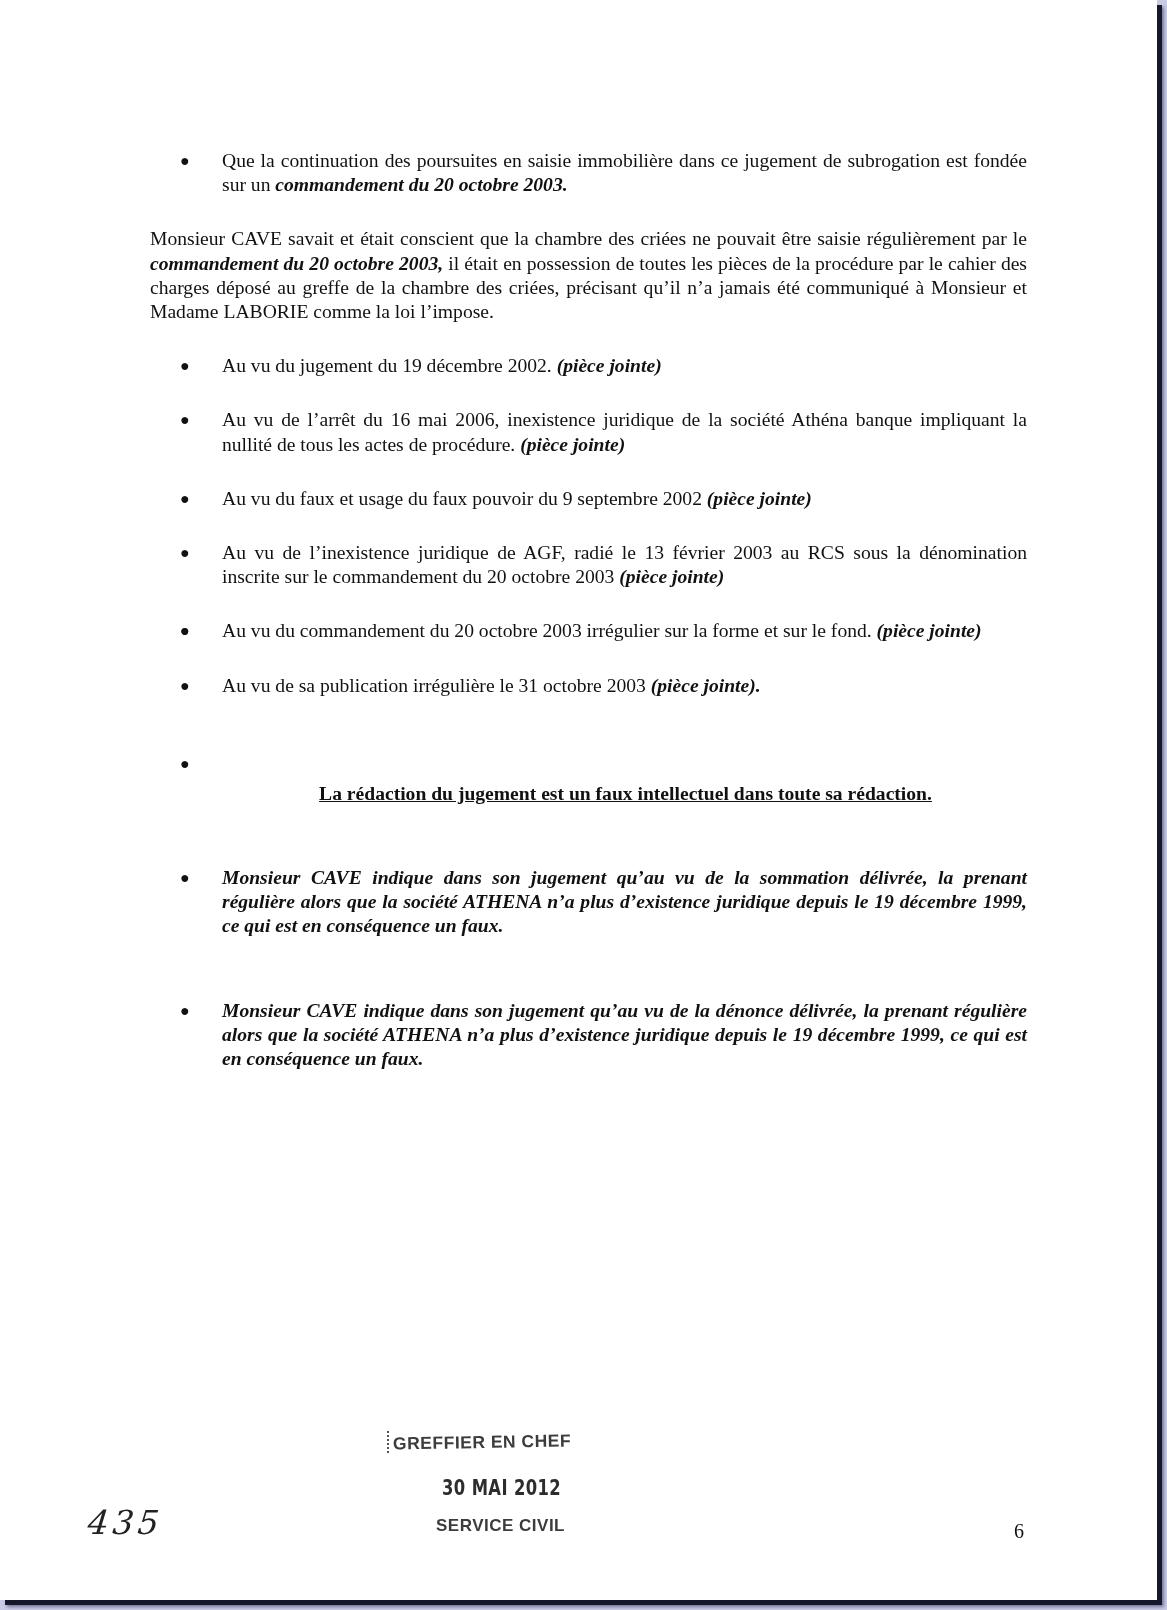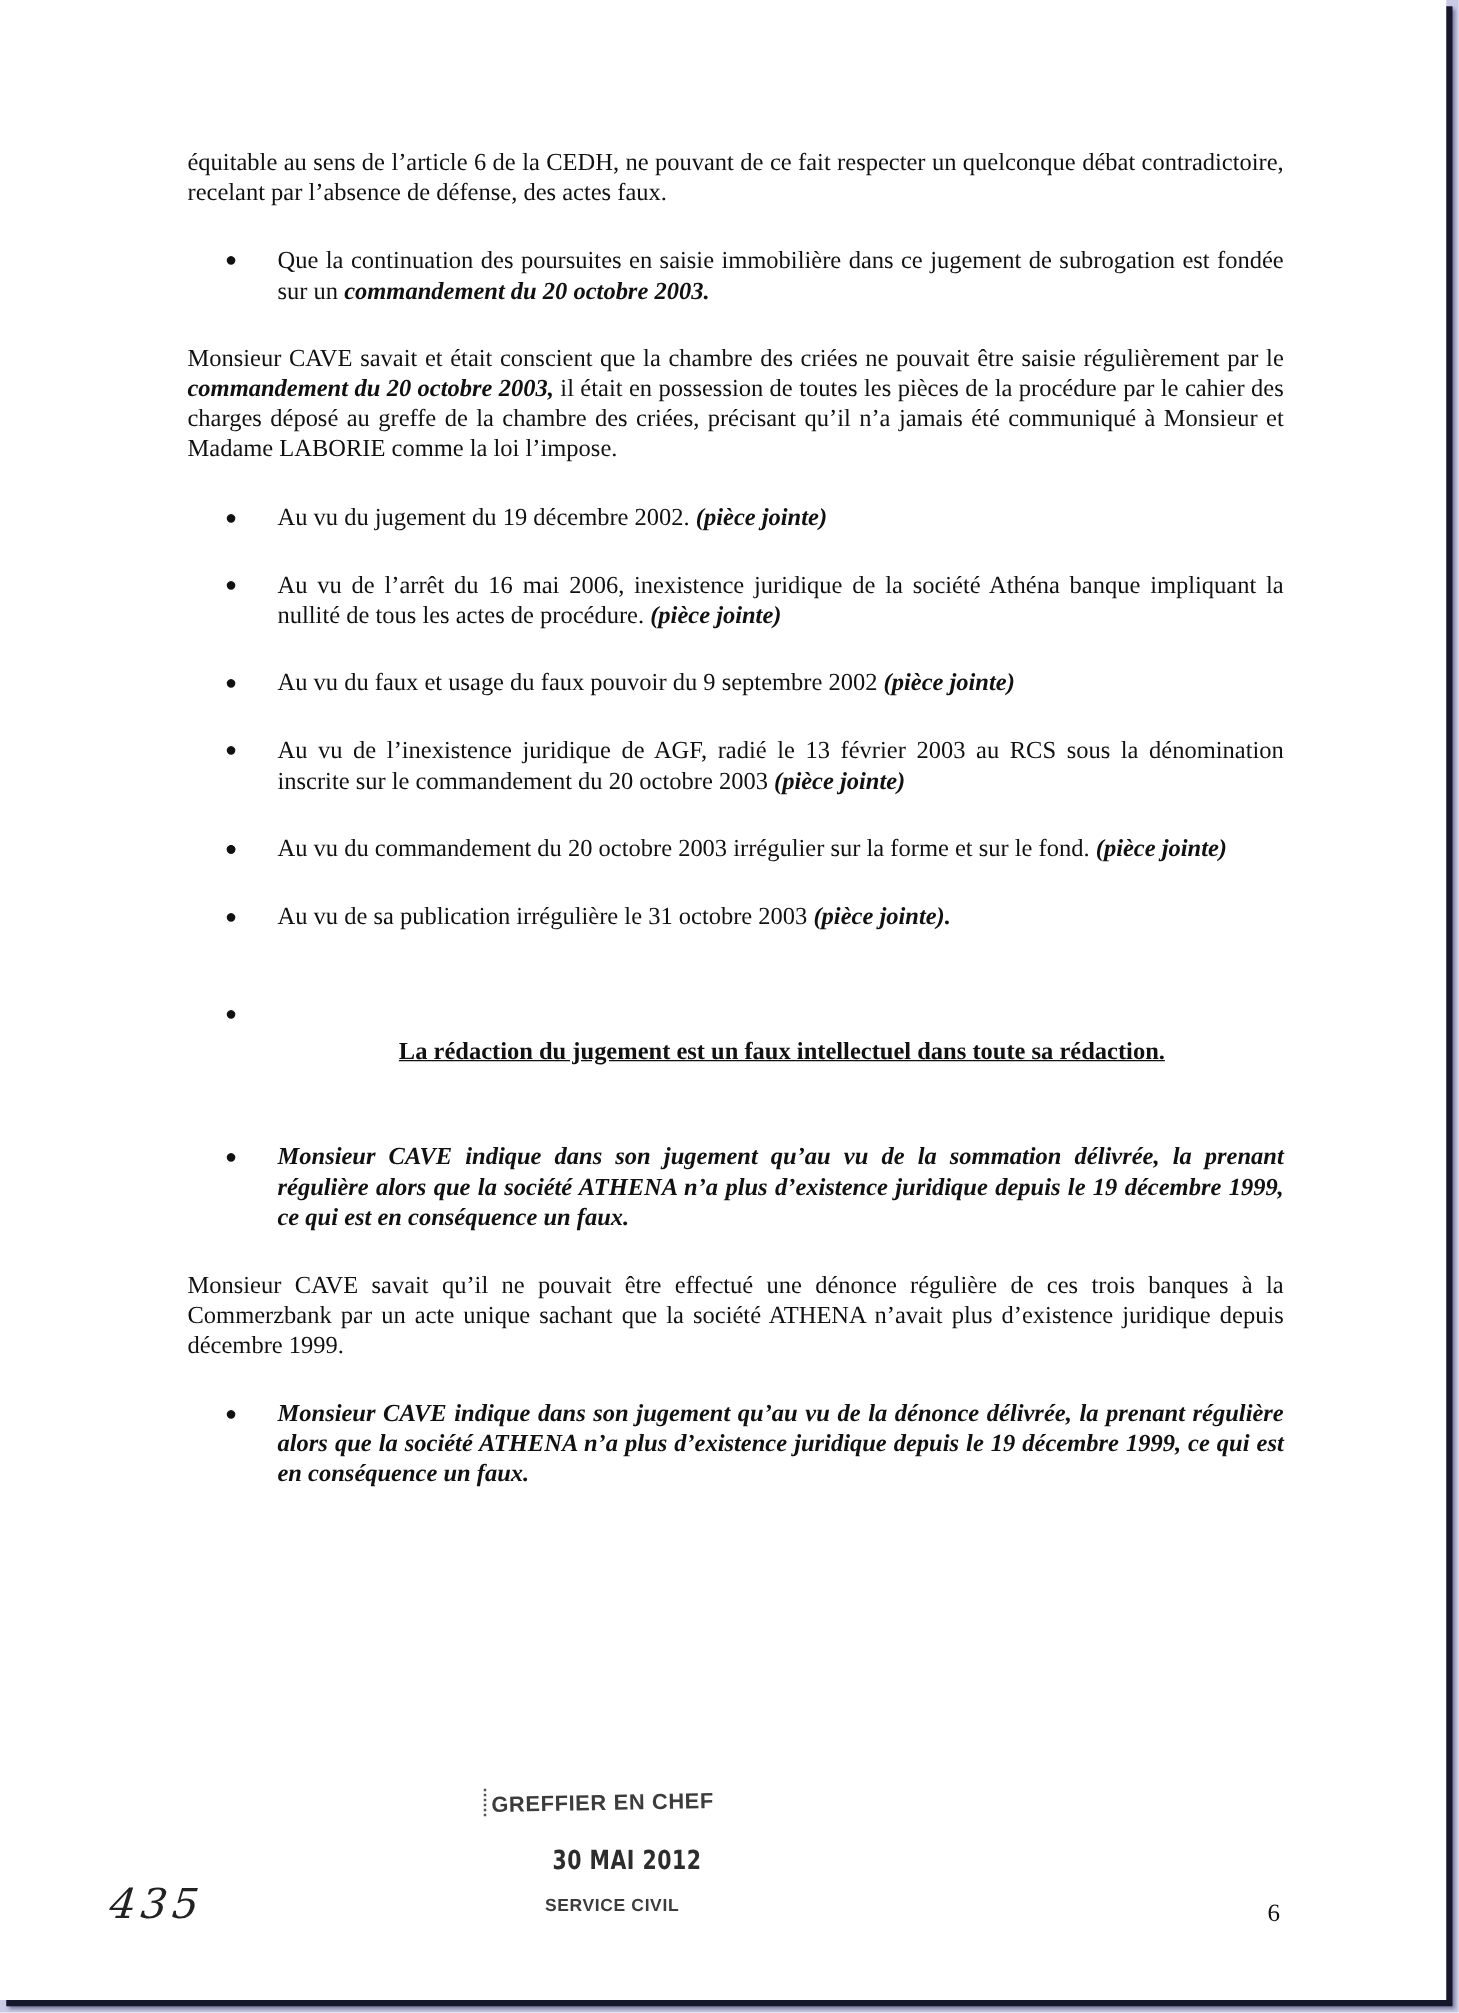--- a/index.html
+++ b/index.html
@@ -83,21 +83,21 @@
       top: 1476px;
       font-size: 21px;
       font-family: "DejaVu Sans", sans-serif;
       transform: scaleX(0.78);
       transform-origin: left center;
       color: #2d2d2d;
     }
     .stamp-service {
       left: 436px;
       top: 1516px;
-      font-size: 14px;
+      font-size: 17px;
     }
     .handwritten {
       position: absolute;
       left: 88px;
       top: 1503px;
       font-family: "DejaVu Serif", serif;
       font-style: italic;
       font-size: 33px;
       color: #222;
       letter-spacing: 4px;
@@ -110,21 +110,20 @@
       font-size: 20px;
       font-family: "Liberation Serif", serif;
     }
   </style>
 </head>
 <body>
 
 <div class="page">
   <div class="content">
 
-    <p>équitable au sens de l’article 6 de la CEDH, ne pouvant de ce fait respecter un quelconque débat contradictoire, recelant par l’absence de défense, des actes faux.</p>
 
     <div style="height:30px"></div>
     <div class="bullet">
       <span class="dot">●</span>
       <span>Que la continuation des poursuites en saisie immobilière dans ce jugement de subrogation est fondée sur un </span><span class="bi">commandement du 20 octobre 2003.</span>
     </div>
 
     <div style="height:30px"></div>
     <p><span>Monsieur CAVE savait et était conscient que la chambre des criées ne pouvait être saisie régulièrement par le </span><span class="bi">commandement du 20 octobre 2003,</span><span> il était en possession de toutes les pièces de la procédure par le cahier des charges déposé au greffe de la chambre des criées, précisant qu’il n’a jamais été communiqué à Monsieur et Madame LABORIE comme la loi l’impose.</span></p>
 
@@ -178,21 +177,20 @@
 
     <div style="height:30px"></div>
 
     <div style="height:30px"></div>
     <div class="bullet bi">
       <span class="dot">●</span>
       <span>Monsieur CAVE indique dans son jugement qu’au vu de la sommation délivrée, la prenant régulière alors que la société ATHENA  n’a plus d’existence juridique depuis le 19 décembre 1999, ce qui est en conséquence un faux.</span>
     </div>
 
     <div style="height:30px"></div>
-    <p>Monsieur CAVE savait qu’il ne pouvait être effectué une dénonce régulière de ces trois banques à la Commerzbank par un acte unique sachant que la société ATHENA n’avait plus d’existence juridique depuis décembre 1999.</p>
 
     <div style="height:30px"></div>
     <div class="bullet bi">
       <span class="dot">●</span>
       <span>Monsieur CAVE indique dans son jugement qu’au vu de la dénonce délivrée, la prenant régulière alors que la société ATHENA  n’a plus d’existence juridique depuis le 19 décembre 1999, ce qui est en conséquence un faux.</span>
     </div>
   </div>
 
   <div class="stamp-marks"></div>
   <div class="stamp stamp-title">GREFFIER EN CHEF</div>

